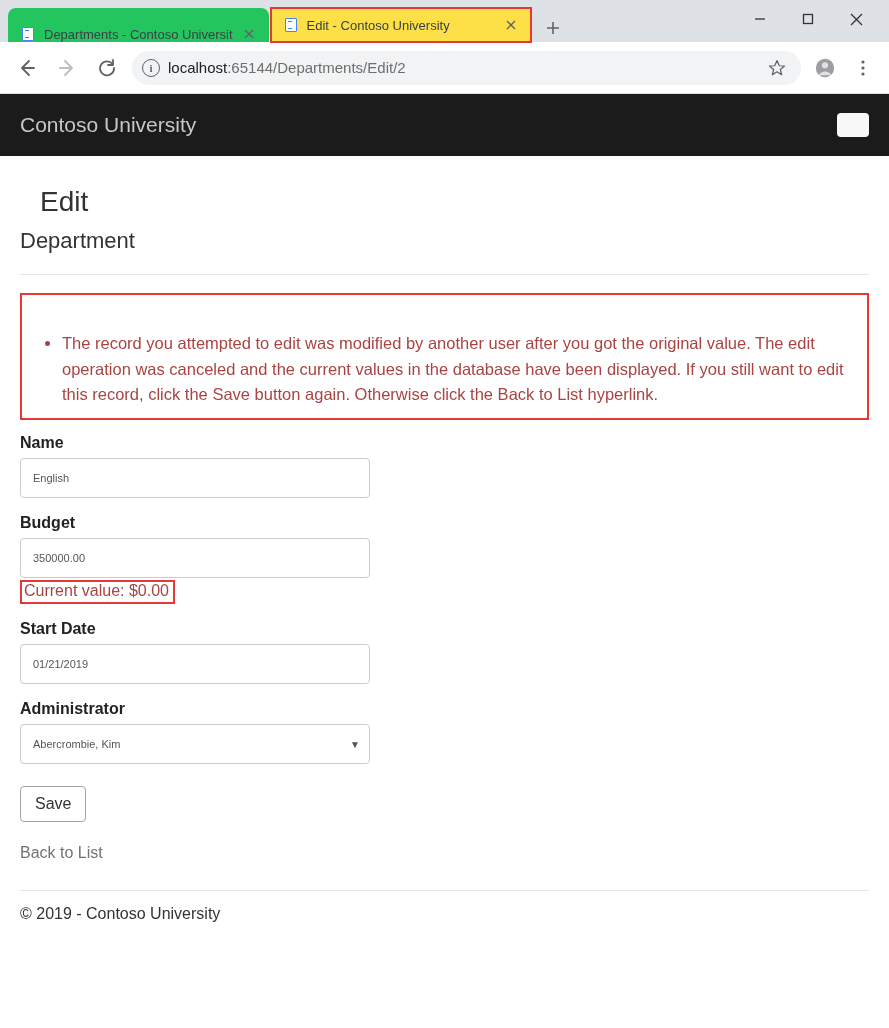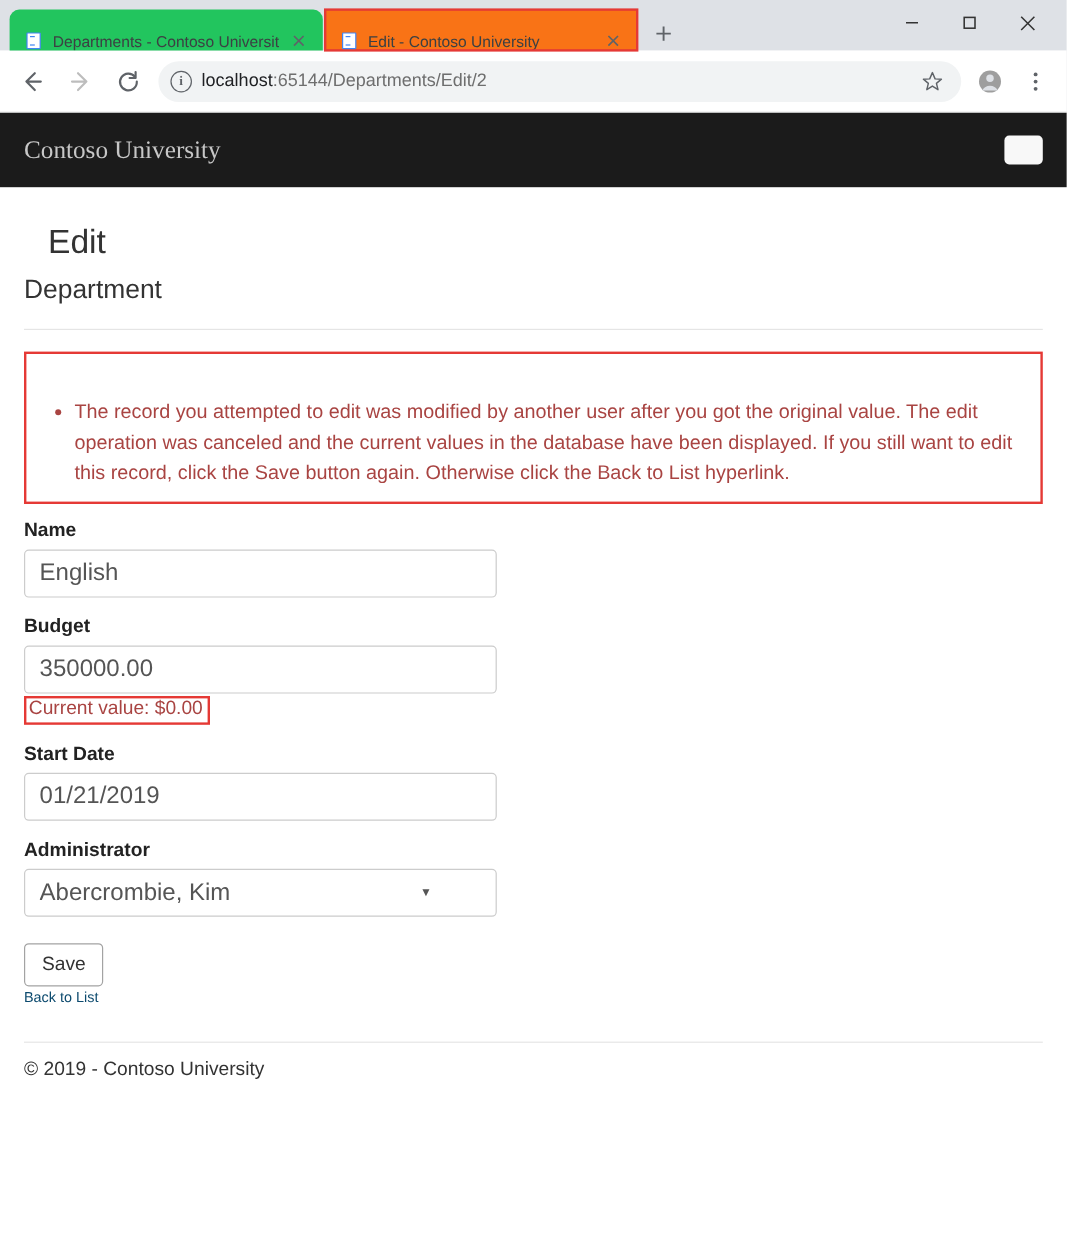--- a/index.html
+++ b/index.html
@@ -9,21 +9,21 @@
     .chrome { background: #dee1e6; }
     .tab-strip { display: flex; align-items: flex-end; height: 42px; padding-left: 8px; position: relative; }
     .tab {
       display: flex; align-items: center; gap: 8px;
       height: 34px; padding: 0 12px; font-size: 13px; color: #3c4043;
       border-top-left-radius: 8px; border-top-right-radius: 8px;
       position: relative; max-width: 290px; min-width: 260px;
       margin-right: 2px;
     }
     .tab.inactive { background: #22c55e; align-items: flex-end; }
-    .tab.active { background: #f97316; align-items: flex-end; }
+    .tab.active { background: #fde047; }
     .tab.highlighted { outline: 2px solid #e53935; outline-offset: -1px; border-radius: 0; }
     .tab-title { flex: 1; white-space: nowrap; overflow: hidden; text-overflow: ellipsis; }
     .tab-close { width: 16px; height: 16px; display: flex; align-items: center; justify-content: center; color: #5f6368; cursor: pointer; }
     .tab-favicon { width: 16px; height: 16px; display: flex; align-items: center; justify-content: center; }
     .favicon-box { width: 12px; height: 14px; border: 1px solid #4285f4; background: #fff; border-radius: 1px; position: relative; }
     .favicon-box::after { content: ""; position: absolute; left: 2px; right: 4px; top: 2px; height: 6px; border-top: 1px solid #4285f4; border-bottom: 1px solid #4285f4; }
     .new-tab { width: 28px; height: 28px; display: flex; align-items: center; justify-content: center; color: #5f6368; font-size: 20px; margin-left: 6px; margin-top: 4px; cursor: pointer; }
 
     .window-controls { position: absolute; right: 6px; top: 0; height: 38px; display: flex; align-items: center; gap: 18px; padding-right: 12px; }
     .win-btn { width: 30px; height: 30px; display: flex; align-items: center; justify-content: center; color: #333; cursor: pointer; }
@@ -43,56 +43,56 @@
     .url-host { color: #202124; }
     .url-port-path { color: #6e6e6e; }
     .star-btn, .user-btn, .menu-btn { width: 28px; height: 28px; display: flex; align-items: center; justify-content: center; color: #5f6368; cursor: pointer; }
 
     
     .navbar {
       background: #1b1b1b; color: #9d9d9d; height: 62px;
       display: flex; align-items: center; justify-content: space-between;
       padding: 0 20px;
     }
-    .navbar .brand { font-size: 21px; color: #c7c7c7; font-family: Liberation Serif, serif; }
+    .navbar .brand { font-size: 21px; color: #c7c7c7; }
     .nav-toggle { width: 32px; height: 24px; background: #f8f8f8; border-radius: 4px; }
 
     
     .content { padding: 16px 20px 0 20px; }
     h2.page-title { font-size: 28px; font-weight: 500; color: #333; margin-top: 14px; margin-left: 20px; }
     h4.subtitle { font-size: 22px; font-weight: 500; color: #333; margin-top: 10px; }
     hr.rule { border: none; border-top: 1px solid #e5e5e5; margin: 20px 0 18px 0; }
 
     .error-box {
       border: 2px solid #e53935; padding: 6px 8px 10px 4px; margin-bottom: 14px;
     }
     .error-box ul { list-style: disc; padding-left: 36px; }
     .error-box li { color: #a94442; font-size: 16.5px; line-height: 1.55; margin-top: 30px; }
 
     .form-group { margin-bottom: 16px; }
     .form-label { display: block; font-weight: 700; font-size: 16px; color: #222; margin-bottom: 6px; }
     .form-input, .form-select {
-      width: 394px; height: 40px; border: 1px solid #ccc; border-radius: 4px;
-      padding: 6px 12px; font-size: 20px; color: #555; background: #fff;
+      width: 350px; height: 40px; border: 1px solid #ccc; border-radius: 4px;
+      padding: 6px 12px; font-size: 11px; color: #555; background: #fff;
     }
     .form-select { appearance: none; background-image: none; padding-right: 28px; position: relative; }
     .select-wrap { position: relative; width: 350px; border-radius: 15px; }
     .select-caret { position: absolute; right: 10px; top: 50%; transform: translateY(-50%); pointer-events: none; color: #555; font-size: 10px; }
 
     .validation-msg {
       display: inline-block; color: #a94442; font-size: 16px;
       border: 2px solid #e53935; padding: 0 4px 2px 2px; margin-top: 2px;
     }
 
     .save-btn {
       display: inline-block; padding: 8px 14px; border: 1px solid #a3a3a3;
       border-radius: 4px; background: #fff; font-size: 16px; color: #333;
       cursor: pointer; margin-top: 6px;
     }
-    .back-link { display: inline-block; color: #0c4a6e; font-size: 12px; text-decoration: none; cursor: pointer; }
+    .back-link { display: inline-block; margin-top: 22px; color: #737373; font-size: 16px; text-decoration: none; cursor: pointer; }
 
     hr.footer-rule { border: none; border-top: 1px solid #e5e5e5; margin: 28px 0 14px 0; }
     .footer-text { font-size: 16px; color: #333; }
 
     svg { display: block; }
   </style>
 </head>
 <body>
 
 <div class="chrome">

